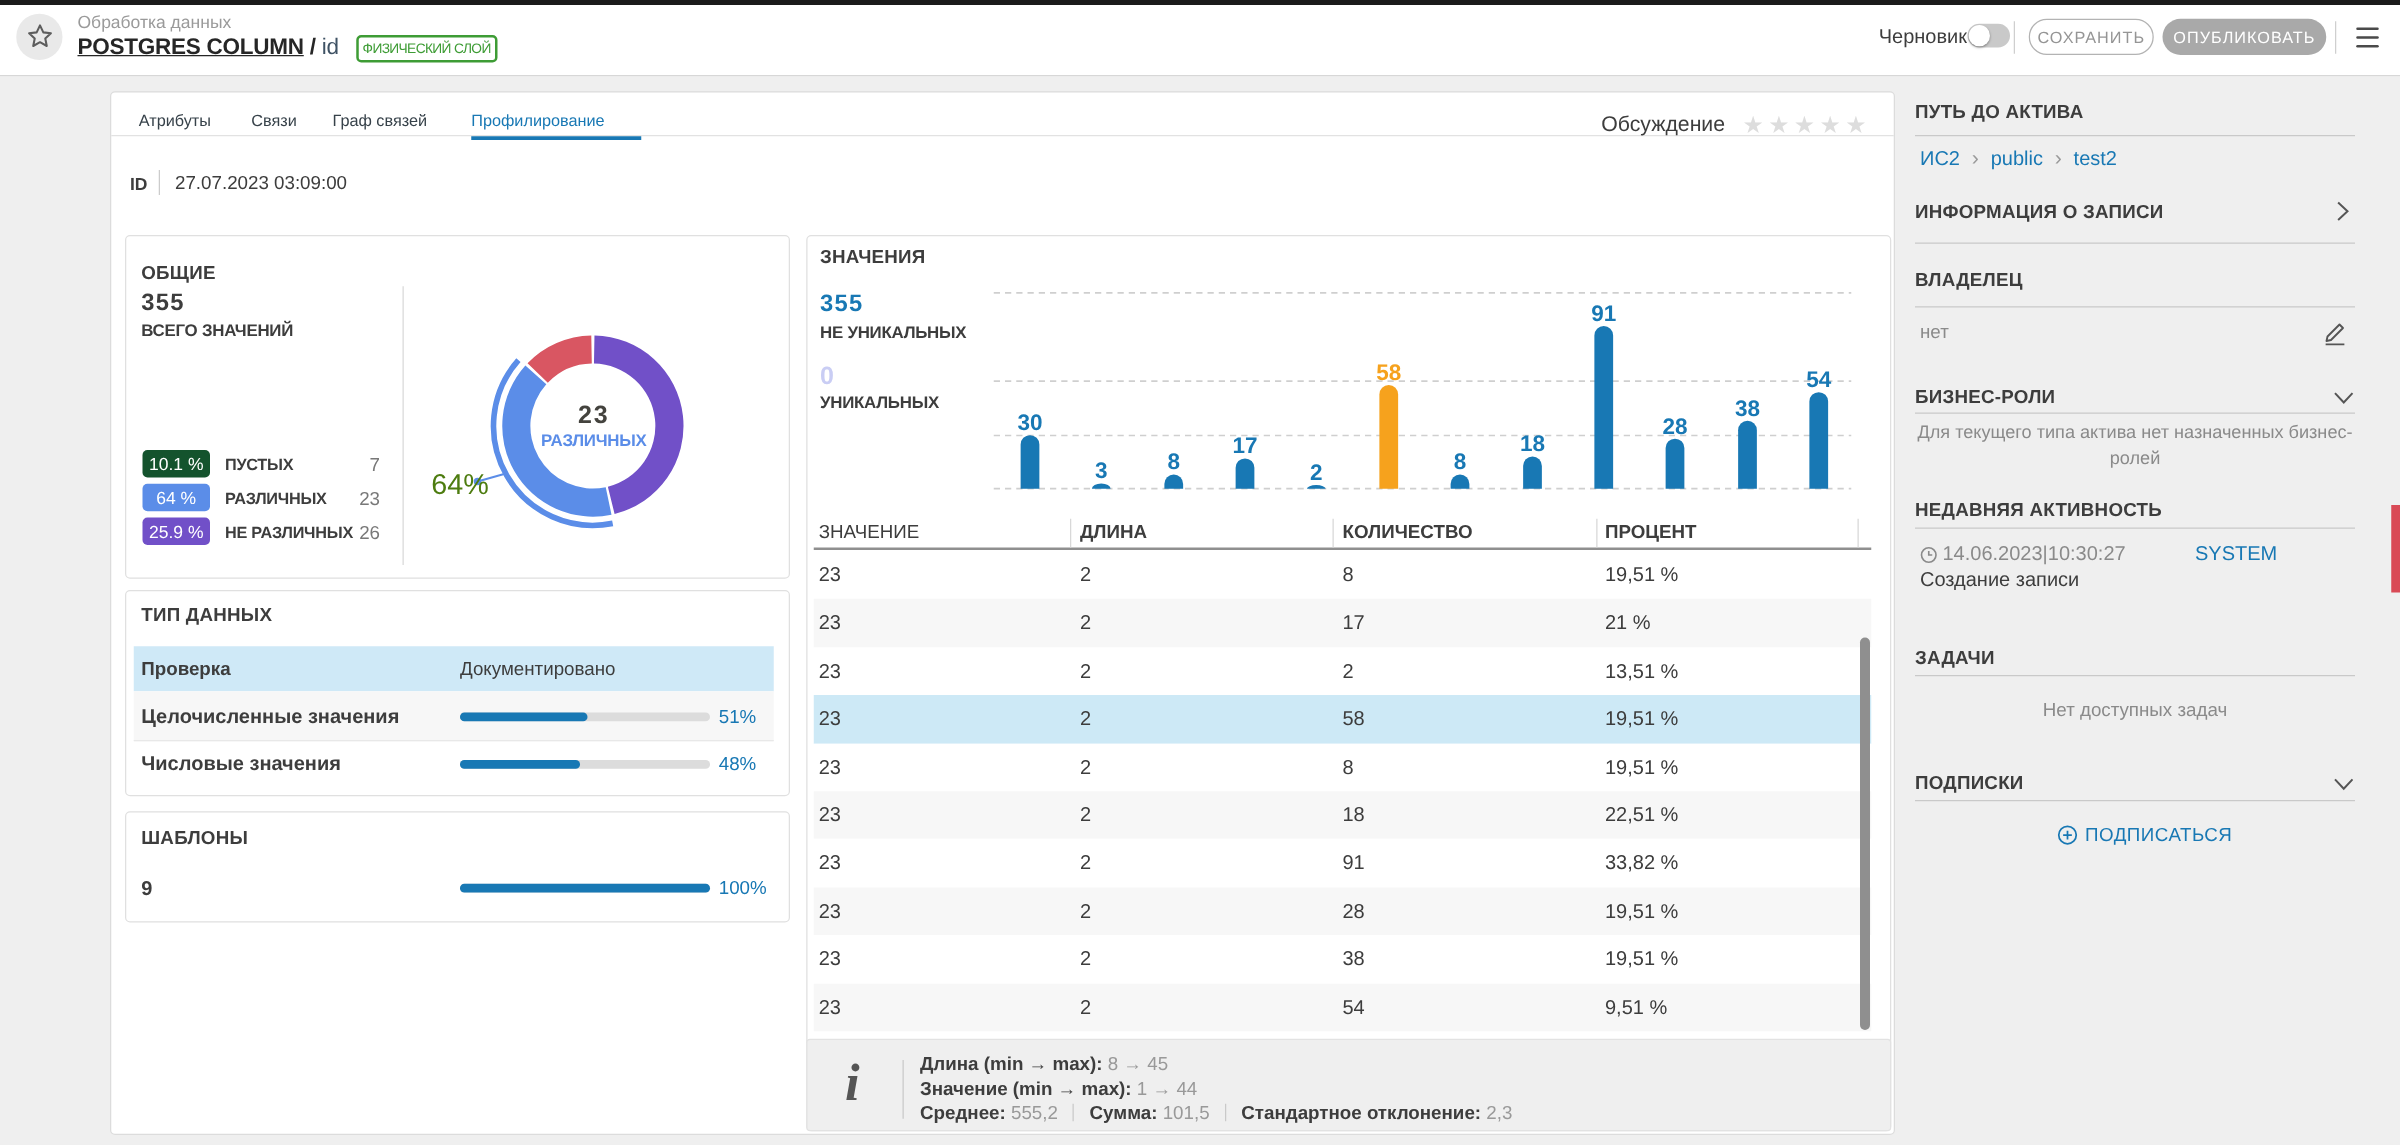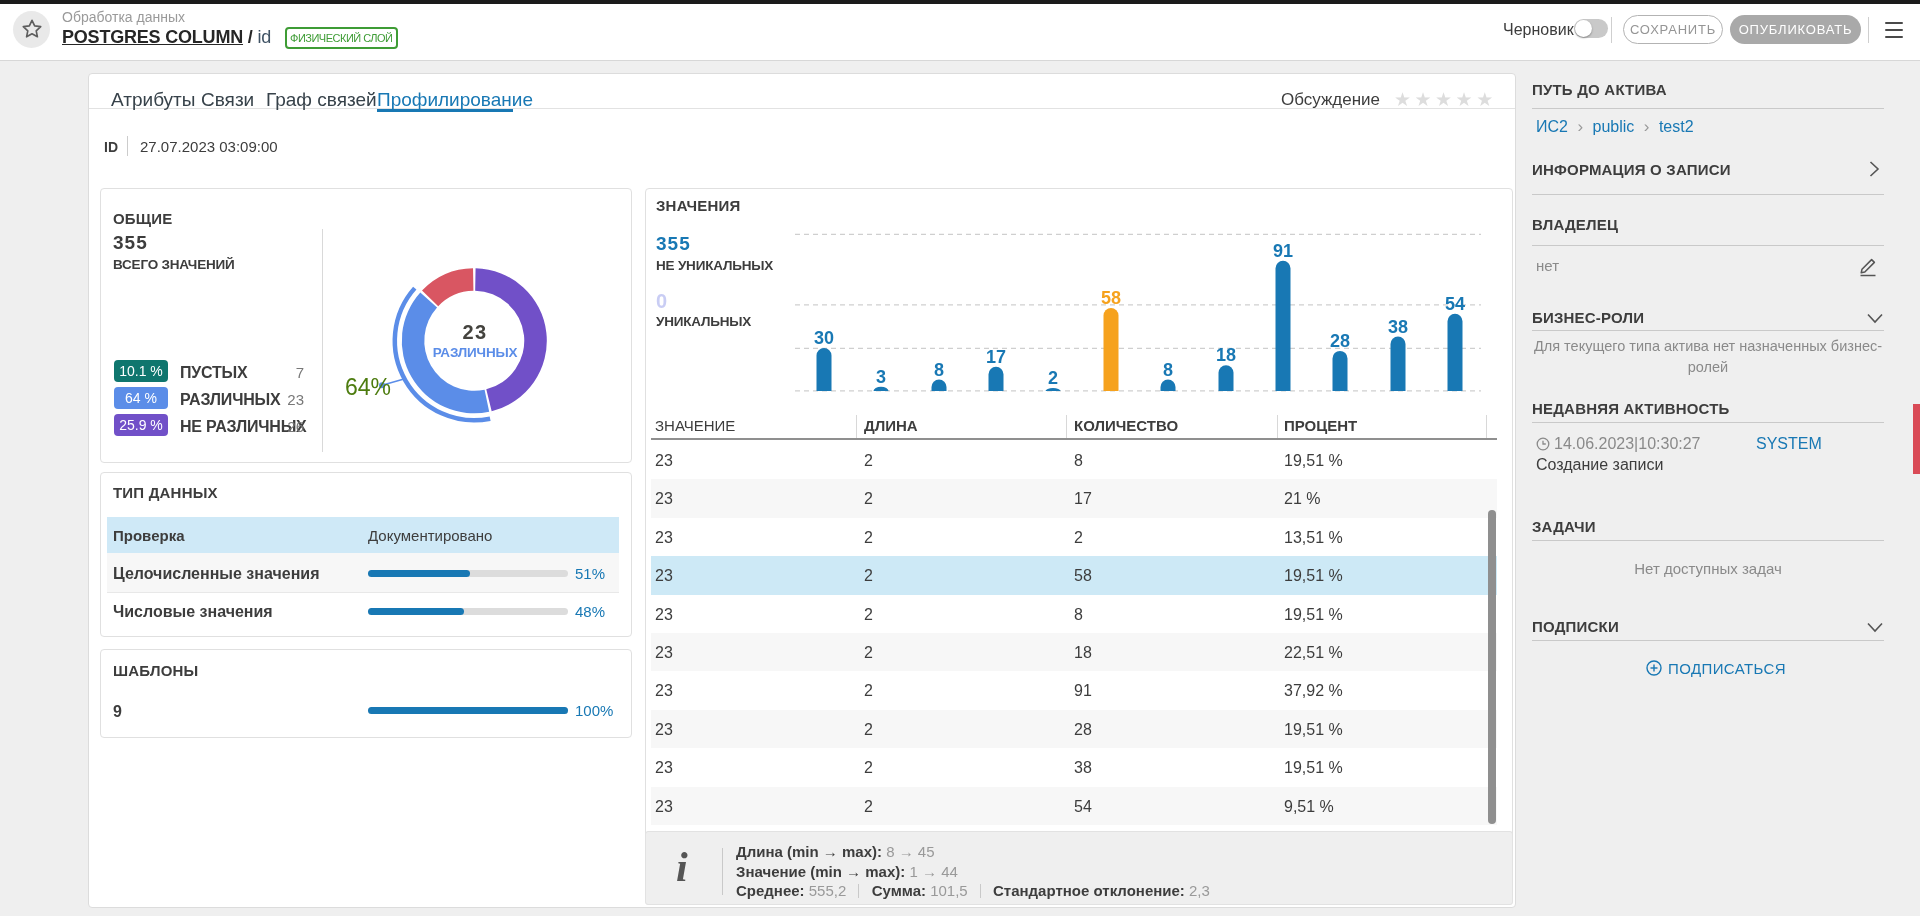--- a/index.html
+++ b/index.html
@@ -17,33 +17,33 @@
 .toggle .knob{position:absolute;left:1px;top:1px;width:17px;height:17px;border-radius:50%;background:#fff;box-shadow:0 1px 2px rgba(0,0,0,.35)}
 .vdiv1{left:1611px;top:17px;width:1px;height:26px;background:#cfcfcf}
 .btn{font-family:"Liberation Sans",sans-serif;position:absolute;border-radius:20px;font-size:13px;letter-spacing:.8px;text-align:center}
 .btn-save{left:1623px;top:15px;width:100px;height:29px;line-height:27px;background:#fff;border:1px solid #b3b3b3;color:#959595}
 .btn-pub{left:1730px;top:15px;width:131px;height:29px;line-height:29px;background:#a9a9a9;border:0;color:#fff}
 .vdiv2{left:1868px;top:17px;width:1px;height:26px;background:#cfcfcf}
 .burger{left:1885px;top:22px;width:18px}
 .burger div{height:2.4px;background:#4a4a4a;margin-bottom:4.6px;border-radius:1px}
 .maincard{left:88px;top:73px;width:1428px;height:835px;background:#fff;border:1px solid #dcdcdc;border-radius:4px}
 .tabbar{left:89px;top:74px;width:1426px;height:35px;border-bottom:1px solid #e2e2e2}
-.tab{position:absolute;top:89px;font-size:19px;color:#37424a}
+.tab{position:absolute;top:89px;font-size:13px;color:#37424a}
 .tab.active{color:#1878b4}
 .tabline{left:377px;top:109px;width:136px;height:3px;background:#1878b4}
 .obsuzh{left:1281px;top:90px;font-size:17px;color:#3d3d3d}
 .stars5{left:1394px;top:88px;font-size:19px;color:#dddddd;letter-spacing:3.5px}
 .idrow-id{left:104px;top:139px;font-size:14px;font-weight:bold}
 .idrow-div{left:127px;top:136px;width:1px;height:20px;background:#ccc}
 .idrow-date{left:140px;top:138px;font-size:15px;color:#3d3d3d}
 .icard{position:absolute;background:#fff;border:1px solid #e0e0e0;border-radius:4px}
 .ctitle{position:absolute;font-size:15px;font-weight:bold;color:#3d3d3d;letter-spacing:.2px}
 </style><style>
 .lgbadge{position:absolute;width:54px;height:22px;border-radius:4px;color:#fff;font-size:14px;text-align:center;line-height:22px}
-.lglabel{position:absolute;font-size:16px;font-weight:bold;color:#3d3d3d;letter-spacing:-.2px}
+.lglabel{position:absolute;font-size:13px;font-weight:bold;color:#3d3d3d;letter-spacing:-.2px}
 .lgval{position:absolute;left:268px;width:36px;text-align:right;font-size:15px;color:#787878}
 .pbar{position:absolute;width:200px;height:7px;border-radius:4px;background:#dcdcdc}
 .pbar div{height:7px;border-radius:4px;background:#1878b4}
 .pval{position:absolute;left:575px;font-size:15px;color:#1878b4}
 .sdiv{display:inline-block;width:1px;height:14px;background:#c9c9c9;vertical-align:-2px;margin:0 8px}
 .sbh{position:absolute;font-size:15px;font-weight:bold;color:#3d3d3d;letter-spacing:.2px}
 .sbd{position:absolute;left:1532px;width:352px;height:1px;background:#c9c9c9}
 .sbi{font-size:15px;color:#8a8a8a}
 .bsep{color:#999;font-size:17px;margin:0 5px}
 </style>
@@ -80,21 +80,21 @@
 <div class="abs stars5">★★★★★</div>
 <div class="abs idrow-id">ID</div>
 <div class="abs idrow-div"></div>
 <div class="abs idrow-date">27.07.2023 03:09:00</div>
 
 <div class="icard" style="left:100px;top:188px;width:532px;height:275px"></div>
 <div class="ctitle" style="left:113px;top:210px">ОБЩИЕ</div>
 <div class="abs" style="left:113px;top:232px;font-size:19px;font-weight:bold;letter-spacing:1px">355</div>
 <div class="abs" style="left:113px;top:257px;font-size:13.5px;font-weight:bold;letter-spacing:-.2px">ВСЕГО ЗНАЧЕНИЙ</div>
 <div class="abs" style="left:322px;top:229px;width:1px;height:223px;background:#d9d9d9"></div>
-<div class="lgbadge" style="left:114px;top:360px;background:#0f766e">10.1 %</div>
+<div class="lgbadge" style="left:114px;top:360px;background:#14532d">10.1 %</div>
 <div class="lglabel" style="left:180px;top:364px">ПУСТЫХ</div>
 <div class="lgval" style="top:364px">7</div>
 <div class="lgbadge" style="left:114px;top:387px;background:#5b8de8">64 %</div>
 <div class="lglabel" style="left:180px;top:391px">РАЗЛИЧНЫХ</div>
 <div class="lgval" style="top:391px">23</div>
 <div class="lgbadge" style="left:114px;top:414px;background:#7150c8">25.9 %</div>
 <div class="lglabel" style="left:180px;top:418px">НЕ РАЗЛИЧНЫХ</div>
 <div class="lgval" style="top:418px">26</div>
 <svg class="abs" style="left:360px;top:250px" width="210" height="190" viewBox="0 0 210 190">
 <path d="M115.57 18.31 A72.5 72.5 0 0 1 131.67 161.19 L126.28 139.34 A50 50 0 0 0 115.17 40.81 Z" fill="#7150c8"></path>
@@ -206,21 +206,21 @@
 <div class="abs" style="left:1284px;top:606px;font-size:16px;color:#3d3d3d">19,51 %</div>
 <div class="abs" style="left:651px;top:633.0px;width:846px;height:38.4px;background:#f7f7f7"></div>
 <div class="abs" style="left:655px;top:644px;font-size:16px;color:#3d3d3d">23</div>
 <div class="abs" style="left:864px;top:644px;font-size:16px;color:#3d3d3d">2</div>
 <div class="abs" style="left:1074px;top:644px;font-size:16px;color:#3d3d3d">18</div>
 <div class="abs" style="left:1284px;top:644px;font-size:16px;color:#3d3d3d">22,51 %</div>
 <div class="abs" style="left:651px;top:671.4px;width:846px;height:38.4px;background:#ffffff"></div>
 <div class="abs" style="left:655px;top:682px;font-size:16px;color:#3d3d3d">23</div>
 <div class="abs" style="left:864px;top:682px;font-size:16px;color:#3d3d3d">2</div>
 <div class="abs" style="left:1074px;top:682px;font-size:16px;color:#3d3d3d">91</div>
-<div class="abs" style="left:1284px;top:682px;font-size:16px;color:#3d3d3d">37,92 %</div>
+<div class="abs" style="left:1284px;top:682px;font-size:16px;color:#3d3d3d">33,82 %</div>
 <div class="abs" style="left:651px;top:709.8px;width:846px;height:38.4px;background:#f7f7f7"></div>
 <div class="abs" style="left:655px;top:721px;font-size:16px;color:#3d3d3d">23</div>
 <div class="abs" style="left:864px;top:721px;font-size:16px;color:#3d3d3d">2</div>
 <div class="abs" style="left:1074px;top:721px;font-size:16px;color:#3d3d3d">28</div>
 <div class="abs" style="left:1284px;top:721px;font-size:16px;color:#3d3d3d">19,51 %</div>
 <div class="abs" style="left:651px;top:748.2px;width:846px;height:38.4px;background:#ffffff"></div>
 <div class="abs" style="left:655px;top:759px;font-size:16px;color:#3d3d3d">23</div>
 <div class="abs" style="left:864px;top:759px;font-size:16px;color:#3d3d3d">2</div>
 <div class="abs" style="left:1074px;top:759px;font-size:16px;color:#3d3d3d">38</div>
 <div class="abs" style="left:1284px;top:759px;font-size:16px;color:#3d3d3d">19,51 %</div>

